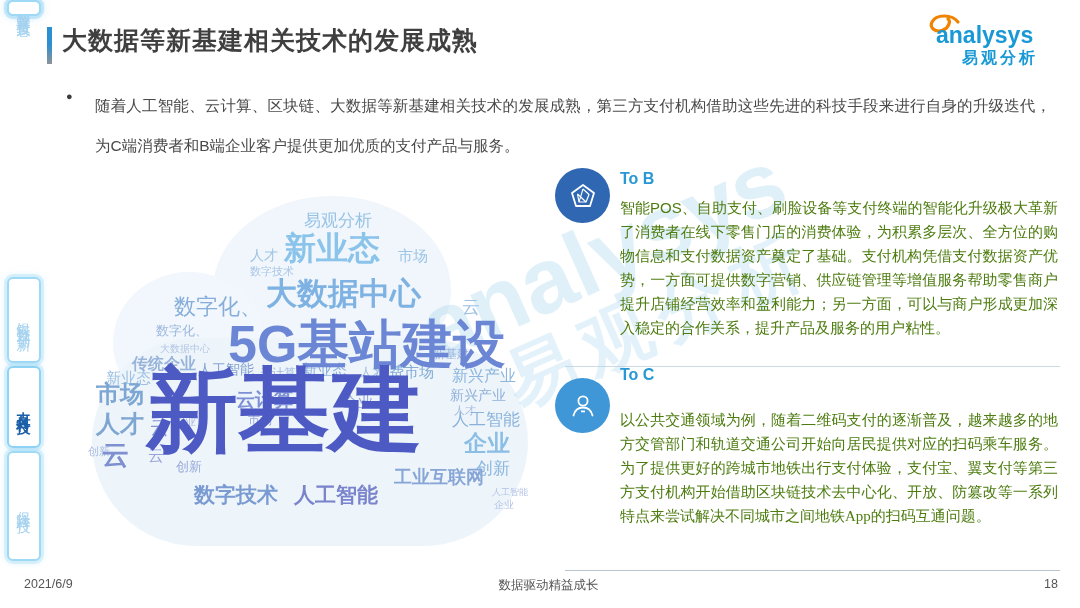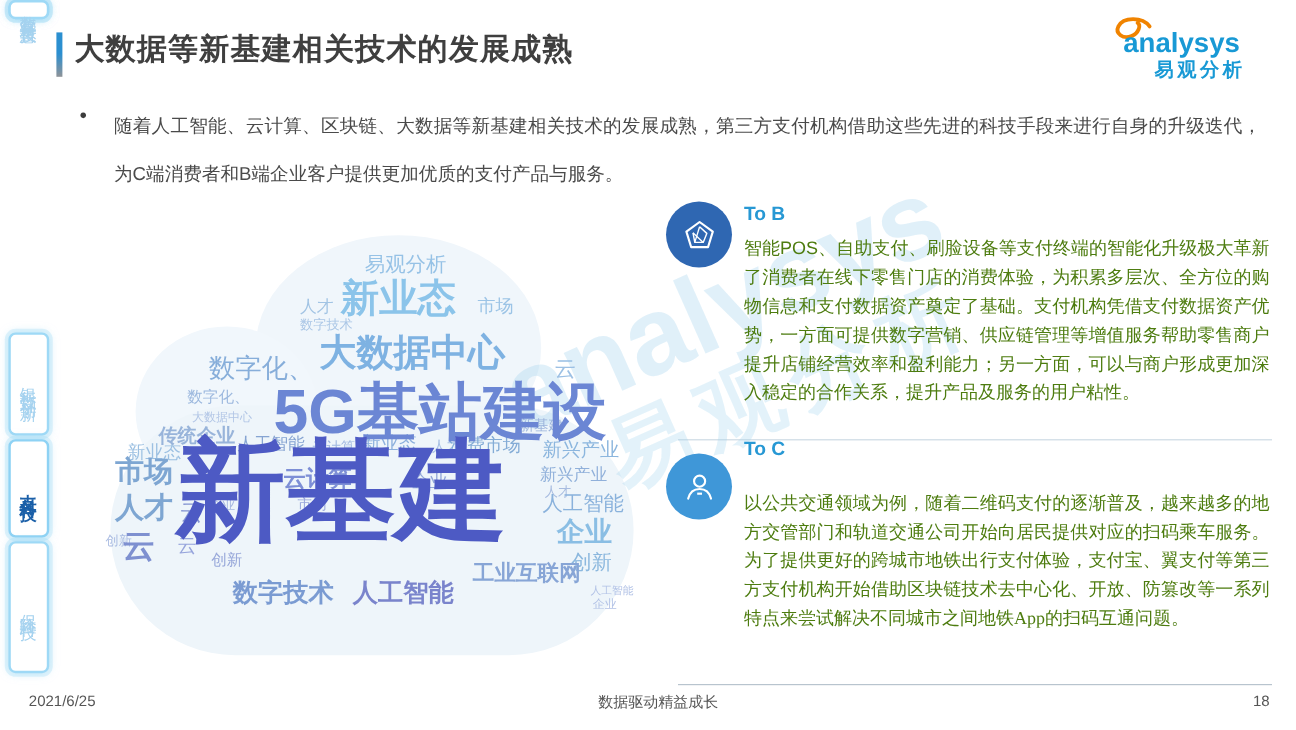--- a/index.html
+++ b/index.html
@@ -176,17 +176,17 @@
       <circle cx="15" cy="10" r="4.6" fill="none" stroke="#ffffff" stroke-width="1.8"></circle>
       <path d="M5.5,24.5 C7,18.5 11,16.5 15,16.5 C19,16.5 23,18.5 24.5,24.5" fill="none" stroke="#ffffff" stroke-width="1.8" stroke-linecap="round"></path>
       <rect x="13" y="19.5" width="4" height="1.8" fill="#ffffff"></rect>
     </svg>
   </div>
   <h2 class="sec-title c">To C</h2>
   <p class="sec-text c"><span>以公共交通领域为例，随着二维码支付的逐渐普及，越来越多的地方交管部门和轨道交通公司开始向居民提供对应的扫码乘车服务。</span><span>为了提供更好的跨城市地铁出行支付体验，支付宝、翼支付等第三方支付机构开始借助区块链技术去中心化、开放、防篡改等一系列特点来尝试解决不同城市之间地铁App的扫码互通问题。</span></p>
 
   <div class="divider bottom"></div>
 
-  <div class="footer-date">2021/6/25</div>
+  <div class="footer-date">2021/6/9</div>
   <div class="footer-center">数据驱动精益成长</div>
   <div class="footer-page">18</div>
 
 </div>
 
 </body></html>

